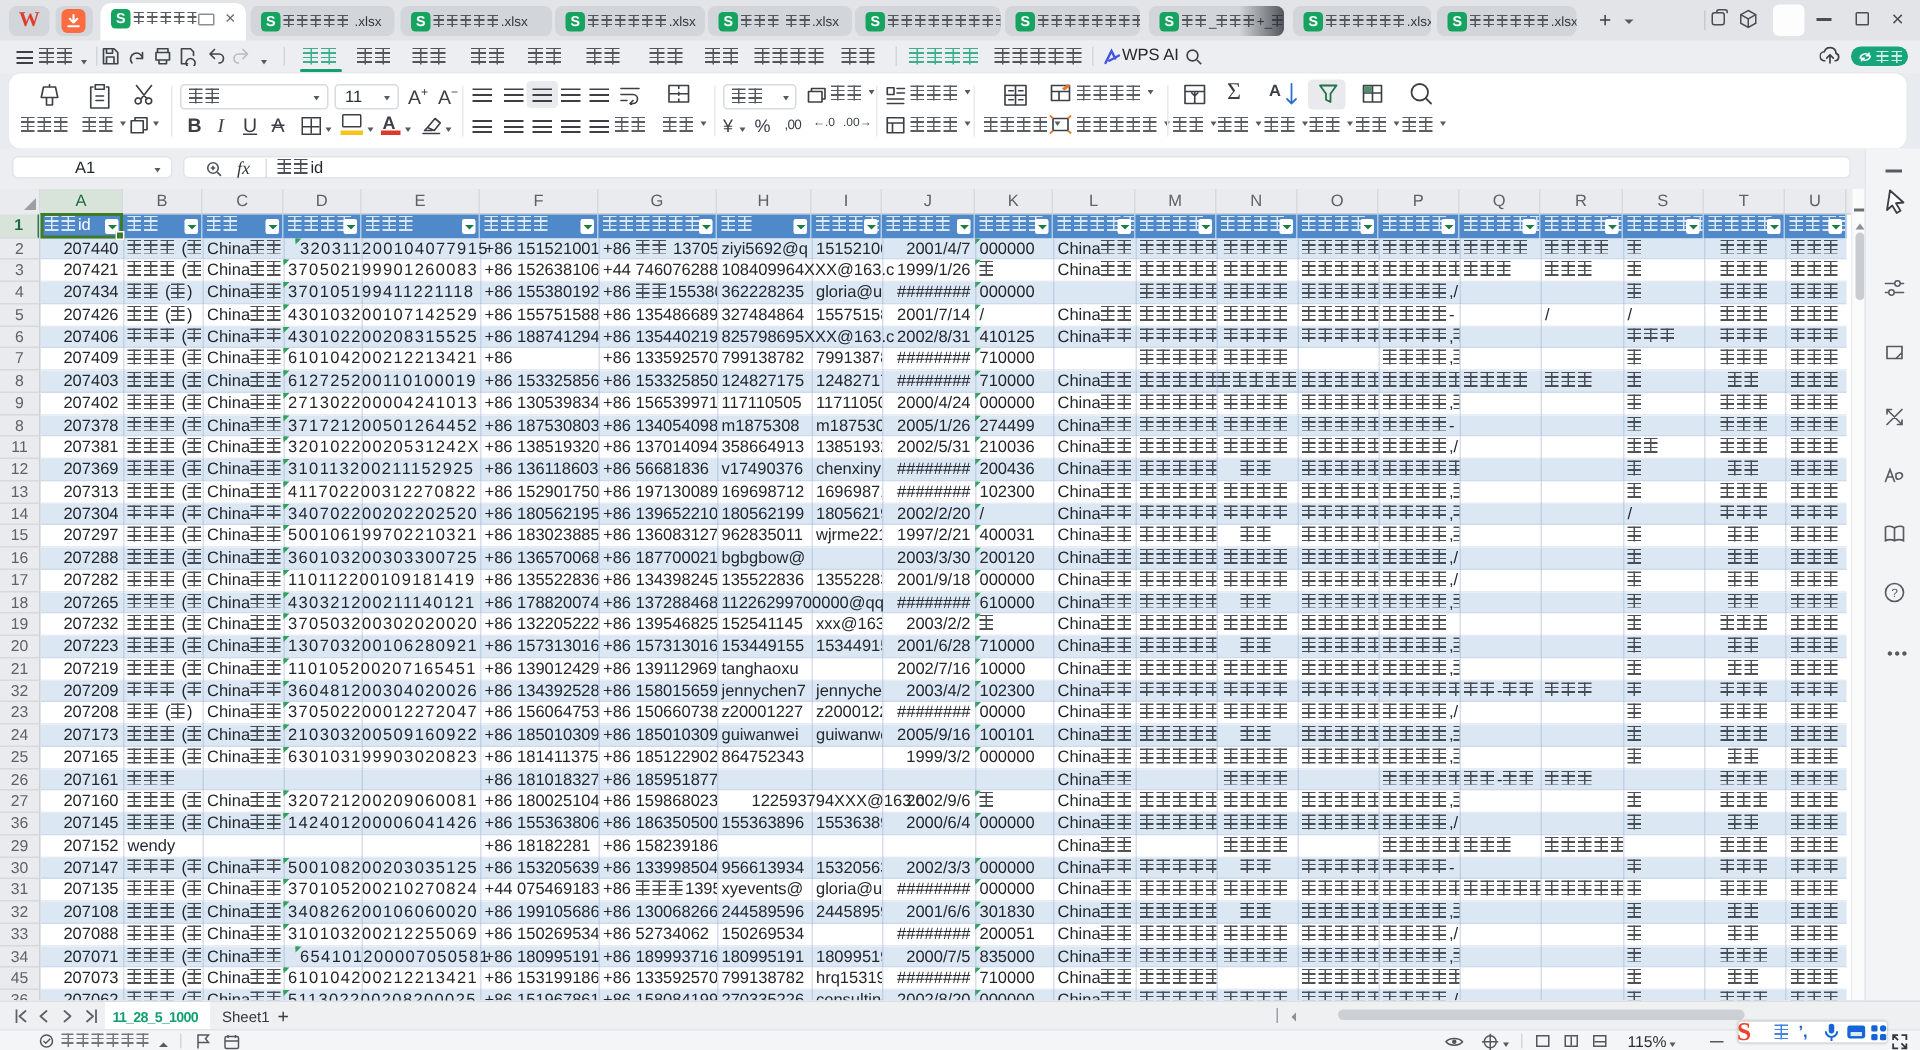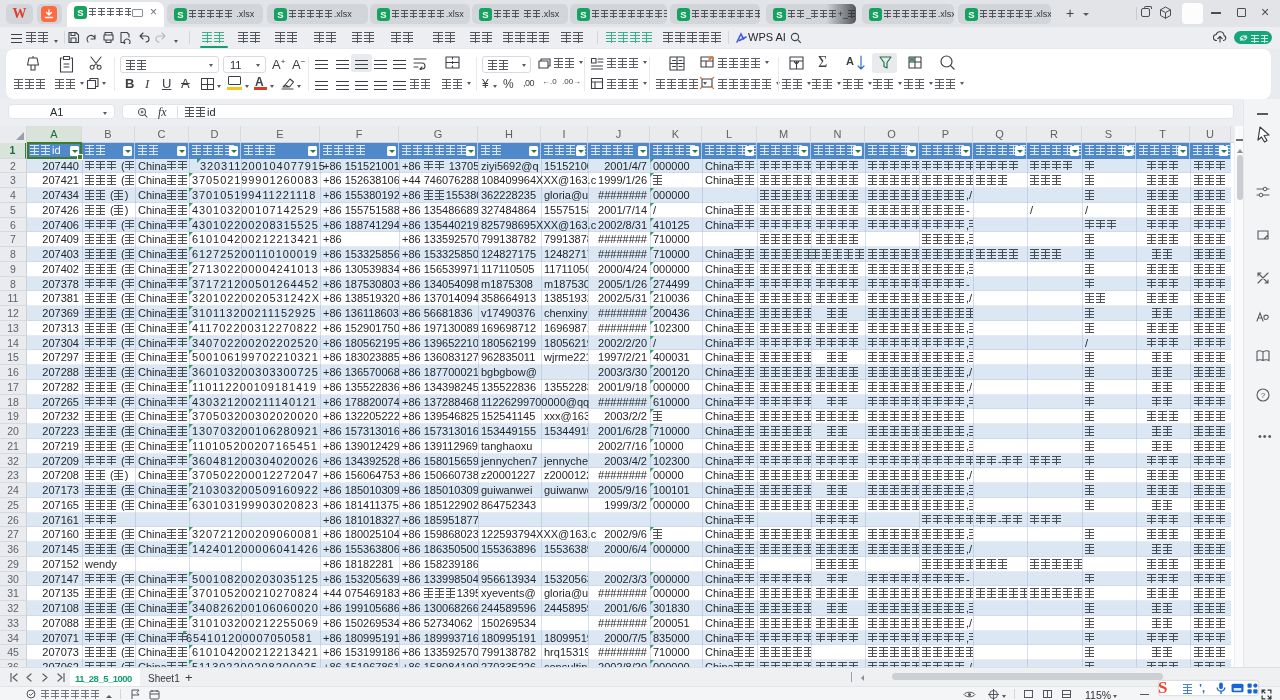--- a/index.html
+++ b/index.html
@@ -853,21 +853,21 @@
       <b class="ac" style="left:1109px;width:54px"><i></i><i></i><i></i></b>
       <b class="ac" style="left:1163px;width:41px"><i></i><i></i><i></i></b>
     </div>
     <div class="r" style="top:401.35px;background:#fff">
       <b class="ar" style="left:0px;width:55px">207160</b>
       <b style="left:55px;width:53px"><i></i><i></i><i></i> (<i></i></b>
       <b style="left:108px;width:54px">China<i></i><i></i></b>
       <b class="ov tri idw" style="left:162px;width:131px">320721200209060081</b>
       <b style="left:293px;width:79px">+86 180025104</b>
       <b style="left:372px;width:79px">+86 15986802314</b>
-      <b class="ov" style="left:451px;width:110px">122593794XXX@163.c</b>
+      <b class="ov" style="left:471px;width:110px">122593794XXX@163.c</b>
       <b class="ar" style="left:561px;width:62px">2002/9/6</b>
       <b class="tri" style="left:623px;width:52px"><i></i></b>
       <b style="left:675px;width:55px">China<i></i><i></i></b>
       <b style="left:730px;width:54px"><i></i><i></i><i></i><i></i><i></i></b>
       <b class="ac" style="left:784px;width:54px"><i></i><i></i><i></i><i></i></b>
       <b style="left:838px;width:54px"><i></i><i></i><i></i><i></i><i></i></b>
       <b style="left:892px;width:54px"><i></i><i></i><i></i><i></i>,<i></i></b>
       <b style="left:1055px;width:54px"><i></i></b>
       <b class="ac" style="left:1109px;width:54px"><i></i><i></i><i></i></b>
       <b class="ac" style="left:1163px;width:41px"><i></i><i></i><i></i></b>
@@ -983,21 +983,21 @@
       <b style="left:838px;width:54px"><i></i><i></i><i></i><i></i><i></i></b>
       <b style="left:892px;width:54px"><i></i><i></i><i></i><i></i>,/</b>
       <b style="left:1055px;width:54px"><i></i></b>
       <b class="ac" style="left:1109px;width:54px"><i></i><i></i></b>
       <b class="ac" style="left:1163px;width:41px"><i></i><i></i><i></i></b>
     </div>
     <div class="r" style="top:504.60px;background:#dbe8f4">
       <b class="ar" style="left:0px;width:55px">207071</b>
       <b style="left:55px;width:53px"><i></i><i></i><i></i> (<i></i></b>
       <b style="left:108px;width:54px">China<i></i><i></i></b>
-      <b class="ov tri idw" style="left:156px;width:131px">654101200007050581</b>
+      <b class="ov tri idw" style="left:170px;width:131px">654101200007050581</b>
       <b style="left:293px;width:79px">+86 180995191</b>
       <b style="left:372px;width:79px">+86 18999371661</b>
       <b style="left:451px;width:63px">180995191</b>
       <b style="left:514px;width:47px">180995191</b>
       <b class="ar" style="left:561px;width:62px">2000/7/5</b>
       <b class="tri" style="left:623px;width:52px">835000</b>
       <b style="left:675px;width:55px">China<i></i><i></i></b>
       <b style="left:730px;width:54px"><i></i><i></i><i></i><i></i><i></i></b>
       <b class="ac" style="left:784px;width:54px"><i></i><i></i><i></i><i></i></b>
       <b style="left:838px;width:54px"><i></i><i></i><i></i><i></i><i></i></b>

